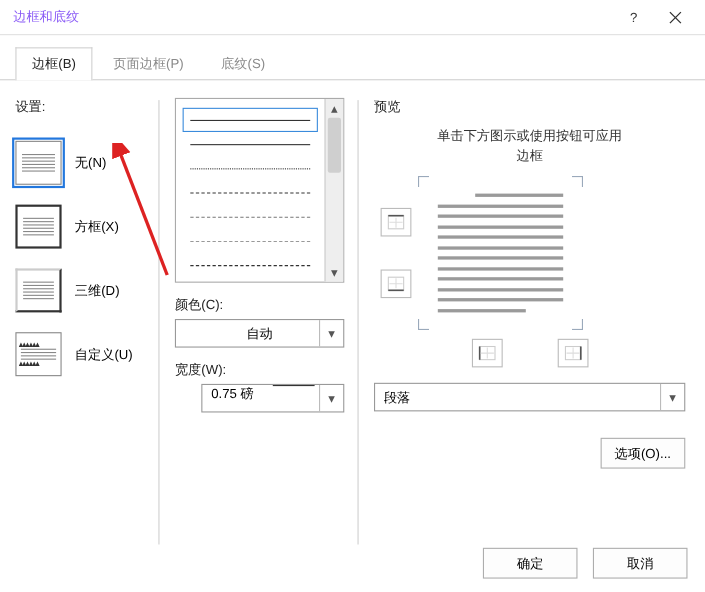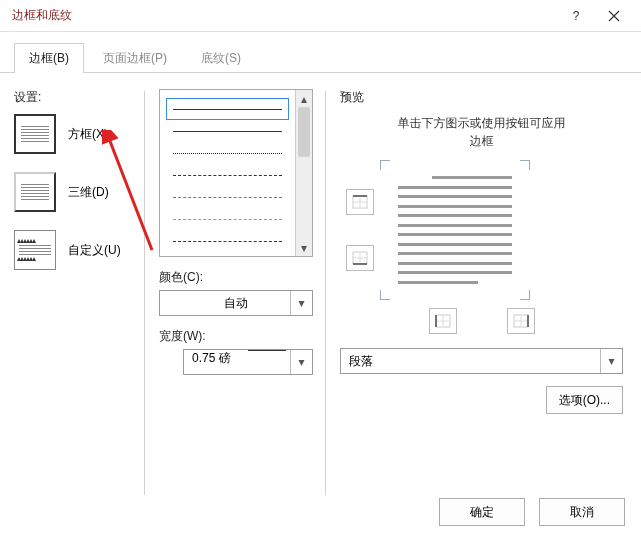--- a/index.html
+++ b/index.html
@@ -1,26 +1,26 @@
 <!DOCTYPE html>
 <html><head>
 <meta charset="utf-8">
 <style>
 * { box-sizing: border-box; margin: 0; padding: 0; font-family: "Microsoft YaHei", "Segoe UI", sans-serif; font-size: 12px; }
 body { background: #fff; width: 641px; height: 538px; overflow: hidden; }
 .titlebar { height: 32px; display: flex; align-items: center; padding: 0 8px; border-bottom: 1px solid #e0e0e0; }
-.titlebar .title { flex: 1; padding-left: 4px; color: #7f1d1d; }
+.titlebar .title { flex: 1; padding-left: 4px; color: #8b5cf6; }
 .titlebar .win-btn { width: 38px; height: 30px; display: flex; align-items: center; justify-content: center; color: #333; cursor: pointer; }
 .tabs { display: flex; align-items: flex-end; padding: 10px 3px 0 14px; border-bottom: 1px solid #d0d0d0; gap: 4px; }
 .tab { padding: 6px 14px 6px 14px; color: #8a8a8a; cursor: pointer; border: 1px solid transparent; border-bottom: none; position: relative; top: 1px; }
 .tab.active { color: #222; border-color: #d0d0d0; background: #fff; }
 .content { display: flex; padding: 10px 14px 0 14px; height: 430px; }
 .col { position: relative; }
 .col-settings { width: 130px; padding-top: 6px; }
-.col-settings .label { margin-bottom: 8px; color: #222; }
+.col-settings .label { margin-bottom: 22px; color: #222; }
 .setting { display: flex; align-items: center; gap: 12px; margin-bottom: 18px; cursor: pointer; }
 .setting .thumb { width: 42px; height: 40px; border: 1px solid #888; background: #fff; display: flex; flex-direction: column; justify-content: center; align-items: center; padding: 3px; }
 .setting.selected .thumb { outline: 2px solid #2277dd; outline-offset: 1px; }
 .thumb .line { height: 1px; background: #888; width: 90%; margin: 1px 0; }
 .thumb.box-border { border: 2px solid #333; }
 .thumb.shadow { box-shadow: 2px 2px 0 #555; }
 .thumb.threed { border-left: 2px solid #ccc; border-top: 2px solid #ccc; border-right: 2px solid #333; border-bottom: 2px solid #333; }
 .thumb.custom .zig { font-size: 8px; line-height: 6px; color: #333; letter-spacing: -1px; width: 100%; overflow: hidden; }
 .sep { width: 1px; background: #d0d0d0; margin: 8px 0; }
 .col-style { width: 180px; padding: 6px 12px 0 14px; }
@@ -57,21 +57,21 @@
 .tl { top: 0; left: 0; border-left: 1px solid #9aa9bb; border-top: 1px solid #9aa9bb; }
 .tr { top: 0; right: 0; border-right: 1px solid #9aa9bb; border-top: 1px solid #9aa9bb; }
 .bl { bottom: 0; left: 0; border-left: 1px solid #9aa9bb; border-bottom: 1px solid #9aa9bb; }
 .br { bottom: 0; right: 0; border-right: 1px solid #9aa9bb; border-bottom: 1px solid #9aa9bb; }
 .paper-lines { position: absolute; top: 16px; left: 18px; right: 18px; bottom: 16px; display: flex; flex-direction: column; justify-content: space-between; }
 .paper-lines .pl { height: 3px; background: #9a9a9a; }
 .paper-lines .pl:first-child { width: 70%; align-self: flex-end; }
 .paper-lines .pl:last-child { width: 70%; }
 .preview-bottom { display: flex; justify-content: center; gap: 50px; margin: 8px 0 14px 0; }
 .apply-label { margin-bottom: 4px; color: #222; }
-.options-row { display: flex; justify-content: flex-end; margin-top: 12px; }
+.options-row { display: flex; justify-content: flex-end; margin-top: 24px; }
 .btn { min-width: 74px; height: 28px; border: 1px solid #adadad; background: #fdfdfd; display: flex; align-items: center; justify-content: center; cursor: pointer; padding: 0 12px; }
 .footer { position: absolute; bottom: 12px; right: 16px; display: flex; gap: 14px; }
 .arrow { position: absolute; left: 102px; top: 130px; pointer-events: none; }
 </style>
 </head>
 <body>
 
 <div class="titlebar">
   <div class="title">边框和底纹</div>
   <div class="win-btn">?</div>
@@ -86,20 +86,31 @@
   <div class="tab active">边框(B)</div>
   <div class="tab">页面边框(P)</div>
   <div class="tab">底纹(S)</div>
 </div>
 
 <div class="content">
 
   <div class="col col-settings">
     <div class="label">设置:</div>
 
+    <div class="setting selected">
+      <div class="thumb">
+        <div class="line"></div>
+          <div class="line"></div>
+          <div class="line"></div>
+          <div class="line"></div>
+          <div class="line"></div>
+          <div class="line"></div>
+      </div>
+      <span>无(N)</span>
+    </div>
 
     <div class="setting">
       <div class="thumb box-border">
         <div class="line"></div>
           <div class="line"></div>
           <div class="line"></div>
           <div class="line"></div>
           <div class="line"></div>
           <div class="line"></div>
       </div>

